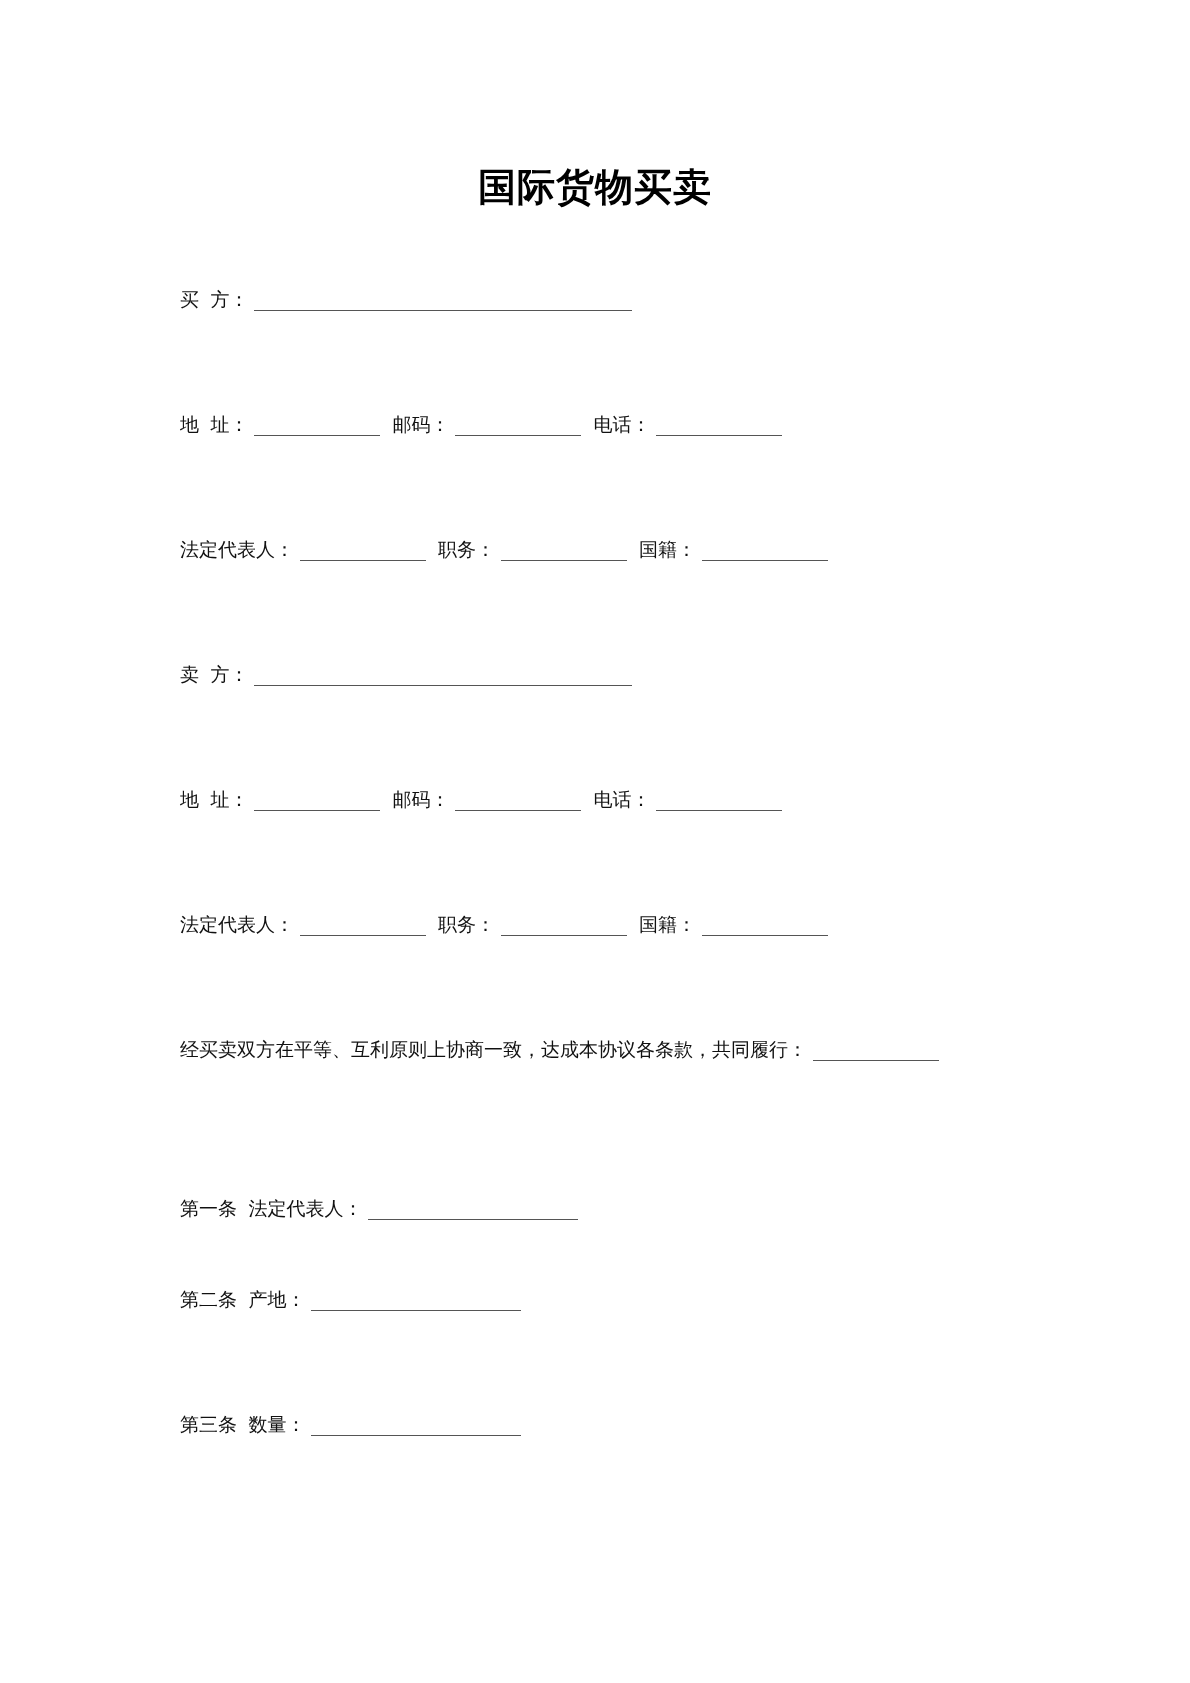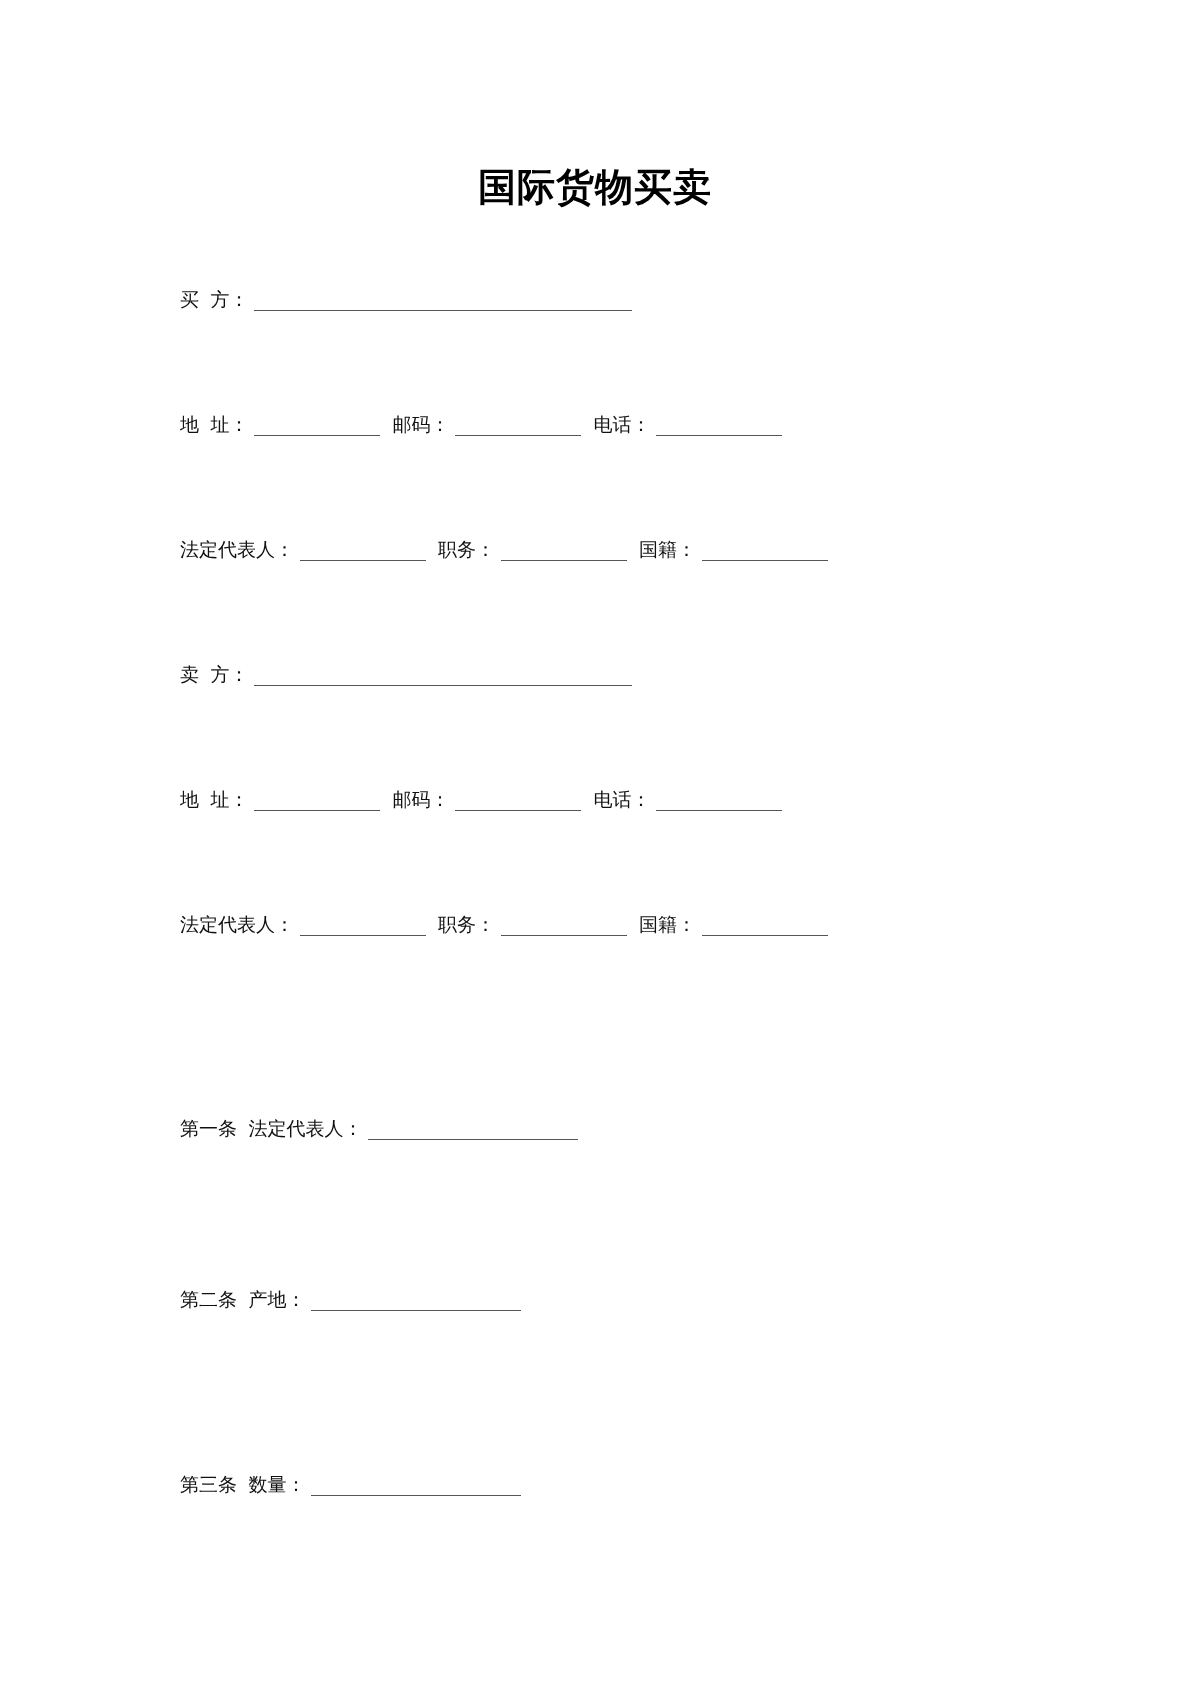--- a/index.html
+++ b/index.html
@@ -113,35 +113,39 @@
 
   <div class="line" style="top:912px;">
     <span class="label">法定代表人：</span>
     <span class="blank short"></span>
     <span class="label">职务：</span>
     <span class="blank short"></span>
     <span class="label">国籍：</span>
     <span class="blank short"></span>
   </div>
 
+  <div class="line" style="top:1037px;">
+    <span class="label">经买卖双方在平等、互利原则上协商一致，达成本协议各条款，共同履行：</span>
+    <span class="blank short"></span>
+  </div>
 
-  <div class="line" style="top:1116px;">
+  <div class="line" style="top:1196px;">
     <span class="label">第一条</span>
     <span class="gap"></span>
     <span class="label">法定代表人：</span>
     <span class="blank mid"></span>
   </div>
 
   <div class="line" style="top:1287px;text-align:center;">
     <span class="label">第二条</span>
     <span class="gap"></span>
     <span class="label">产地：</span>
     <span class="blank mid"></span>
   </div>
 
-  <div class="line" style="top:1472px;text-align:center;">
+  <div class="line" style="top:1412px;text-align:center;">
     <span class="label">第三条</span>
     <span class="gap"></span>
     <span class="label">数量：</span>
     <span class="blank mid"></span>
   </div>
 
 </div>
 
 </body></html>

